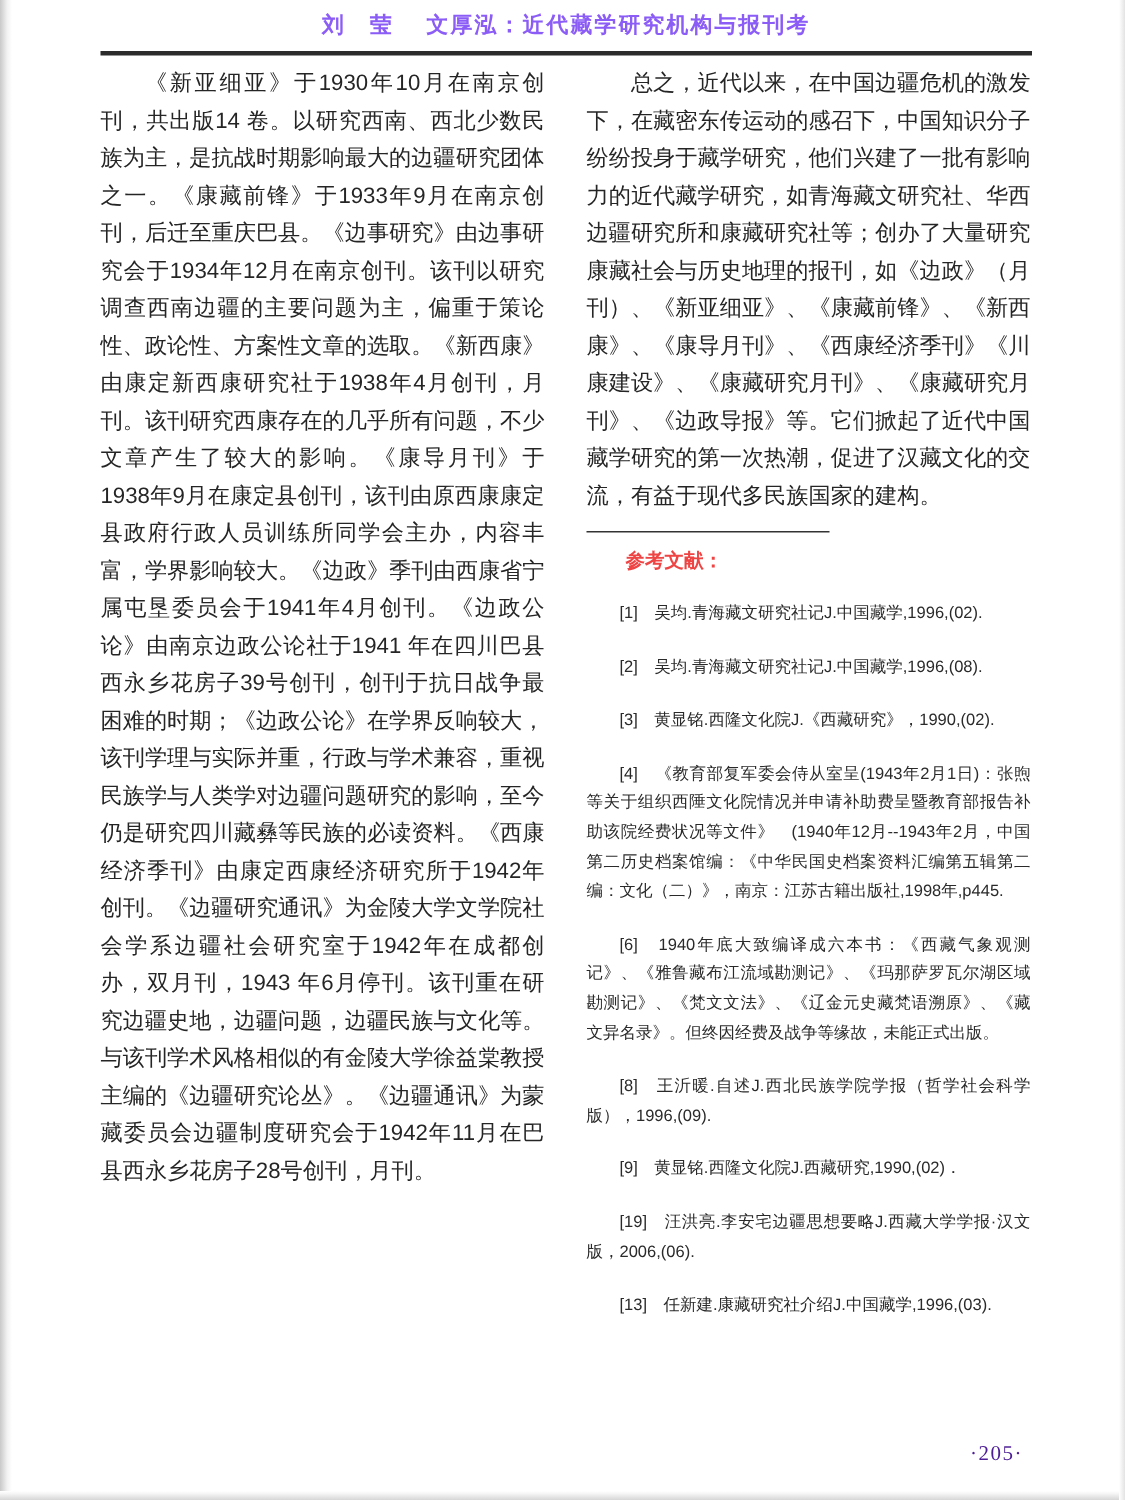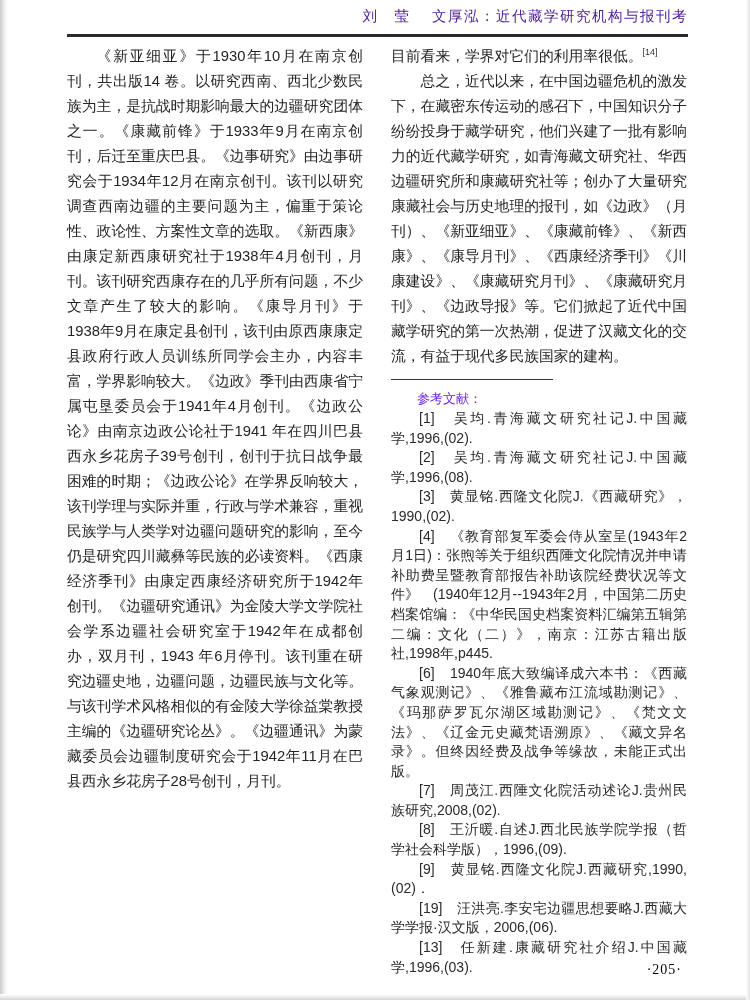--- a/index.html
+++ b/index.html
@@ -19,23 +19,23 @@
   .scan-edge-bottom {
     position: absolute; left: 0; right: 0; bottom: 0; height: 6px;
     background: linear-gradient(to top, #d6d6d6, #f5f5f5 70%, #ffffff);
   }
   .scan-edge-right {
     position: absolute; right: 0; top: 0; bottom: 0; width: 4px;
     background: linear-gradient(to left, #e3e3e3, #ffffff);
   }
   .page-header {
     position: absolute; top: 7px; left: 67px; width: 621px;
-    text-align: right;
-    font-size: 14.5px; font-weight: normal; letter-spacing: 1.5px;
-    color: #4c1d95;
+    text-align: center;
+    font-size: 14.5px; font-weight: bold; letter-spacing: 1.5px;
+    color: #8b5cf6;
   }
   .header-rule {
     position: absolute; top: 34px; left: 67px; width: 621px; height: 3px;
     border-top: 2px solid #2b2b2b;
     border-bottom: 1px solid #2b2b2b;
   }
   .content {
     position: absolute; top: 44px; left: 67px; width: 621px;
     display: flex; gap: 28px;
   }
@@ -45,30 +45,30 @@
     text-align: justify; color: #252525;
   }
   .body-text p.indent { text-indent: 2em; }
   sup.fn-mark { font-size: 9px; vertical-align: super; line-height: 0; color: #333; }
   .fn-rule {
     width: 162px; height: 0;
     border-top: 1.5px solid #333;
     margin: 10px 0 8px 0;
   }
   .ref-heading {
-    font-size: 13px; font-weight: normal; text-indent: 2em;
-    line-height: 21px; color: #6d28d9;
+    font-size: 13px; font-weight: bold; text-indent: 2em;
+    line-height: 21px; color: #ef4444;
   }
   .references p {
-    font-size: 14px; line-height: 19.6px;
-    text-align: justify; text-indent: 2em; color: #2a2a2a;
+    font-size: 11px; line-height: 19.6px;
+    text-align: justify; text-indent: 2em; color: #2a2a2a; margin-top: 16px;
   }
   .page-number {
     position: absolute; right: 68px; bottom: 22px;
-    font-size: 14px; color: #000000; letter-spacing: 1px;
+    font-size: 14px; color: #4c1d95; letter-spacing: 1px;
     font-family: "Liberation Serif", "DejaVu Serif", serif;
     margin-left: 32px;
   }
 </style>
 </head>
 <body>
 
 <div class="scan-edge-left"></div>
 <div class="scan-edge-bottom"></div>
 <div class="scan-edge-right"></div>
@@ -78,34 +78,32 @@
 
 <div class="content">
 
   <div class="col body-text">
     <p class="indent">《新亚细亚》于1930年10月在南京创刊，共出版14 卷。以研究西南、西北少数民族为主，是抗战时期影响最大的边疆研究团体之一。《康藏前锋》于1933年9月在南京创刊，后迁至重庆巴县。《边事研究》由边事研究会于1934年12月在南京创刊。该刊以研究调查西南边疆的主要问题为主，偏重于策论性、政论性、方案性文章的选取。《新西康》由康定新西康研究社于1938年4月创刊，月刊。该刊研究西康存在的几乎所有问题，不少文章产生了较大的影响。《康导月刊》于1938年9月在康定县创刊，该刊由原西康康定县政府行政人员训练所同学会主办，内容丰富，学界影响较大。《边政》季刊由西康省宁属屯垦委员会于1941年4月创刊。《边政公论》由南京边政公论社于1941 年在四川巴县西永乡花房子39号创刊，创刊于抗日战争最困难的时期；《边政公论》在学界反响较大，该刊学理与实际并重，行政与学术兼容，重视民族学与人类学对边疆问题研究的影响，至今仍是研究四川藏彝等民族的必读资料。《西康经济季刊》由康定西康经济研究所于1942年创刊。《边疆研究通讯》为金陵大学文学院社会学系边疆社会研究室于1942年在成都创办，双月刊，1943 年6月停刊。该刊重在研究边疆史地，边疆问题，边疆民族与文化等。与该刊学术风格相似的有金陵大学徐益棠教授主编的《边疆研究论丛》。《边疆通讯》为蒙藏委员会边疆制度研究会于1942年11月在巴县西永乡花房子28号创刊，月刊。</p>
 
   </div>
 
   <div class="col">
     <div class="body-text">
-      <p><span>目前看来，学界对它们的利用率很低。</span><sup class="fn-mark">[14]</sup></p>
       <p class="indent">总之，近代以来，在中国边疆危机的激发下，在藏密东传运动的感召下，中国知识分子纷纷投身于藏学研究，他们兴建了一批有影响力的近代藏学研究，如青海藏文研究社、华西边疆研究所和康藏研究社等；创办了大量研究康藏社会与历史地理的报刊，如《边政》（月刊）、《新亚细亚》、《康藏前锋》、《新西康》、《康导月刊》、《西康经济季刊》《川康建设》、《康藏研究月刊》、《康藏研究月刊》、《边政导报》等。它们掀起了近代中国藏学研究的第一次热潮，促进了汉藏文化的交流，有益于现代多民族国家的建构。</p>
     </div>
 
     <div class="fn-rule"></div>
 
     <div class="references">
       <div class="ref-heading">参考文献：</div>
       <p>[1]　吴均.青海藏文研究社记J.中国藏学,1996,(02).</p>
       <p>[2]　吴均.青海藏文研究社记J.中国藏学,1996,(08).</p>
       <p>[3]　黄显铭.西隆文化院J.《西藏研究》，1990,(02).</p>
       <p>[4]　《教育部复军委会侍从室呈(1943年2月1日)：张煦等关于组织西陲文化院情况并申请补助费呈暨教育部报告补助该院经费状况等文件》　(1940年12月--1943年2月，中国第二历史档案馆编：《中华民国史档案资料汇编第五辑第二编：文化（二）》，南京：江苏古籍出版社,1998年,p445.</p>
       <p>[6]　1940年底大致编译成六本书：《西藏气象观测记》、《雅鲁藏布江流域勘测记》、《玛那萨罗瓦尔湖区域勘测记》、《梵文文法》、《辽金元史藏梵语溯原》、《藏文异名录》。但终因经费及战争等缘故，未能正式出版。</p>
-      <p>[7]　周茂江.西陲文化院活动述论J.贵州民族研究,2008,(02).</p>
       <p>[8]　王沂暖.自述J.西北民族学院学报（哲学社会科学版），1996,(09).</p>
       <p>[9]　黄显铭.西隆文化院J.西藏研究,1990,(02)．</p>
       <p>[19]　汪洪亮.李安宅边疆思想要略J.西藏大学学报·汉文版，2006,(06).</p>
       <p>[13]　任新建.康藏研究社介绍J.中国藏学,1996,(03).</p>
 
     </div>
 
   </div>
 
 </div>

